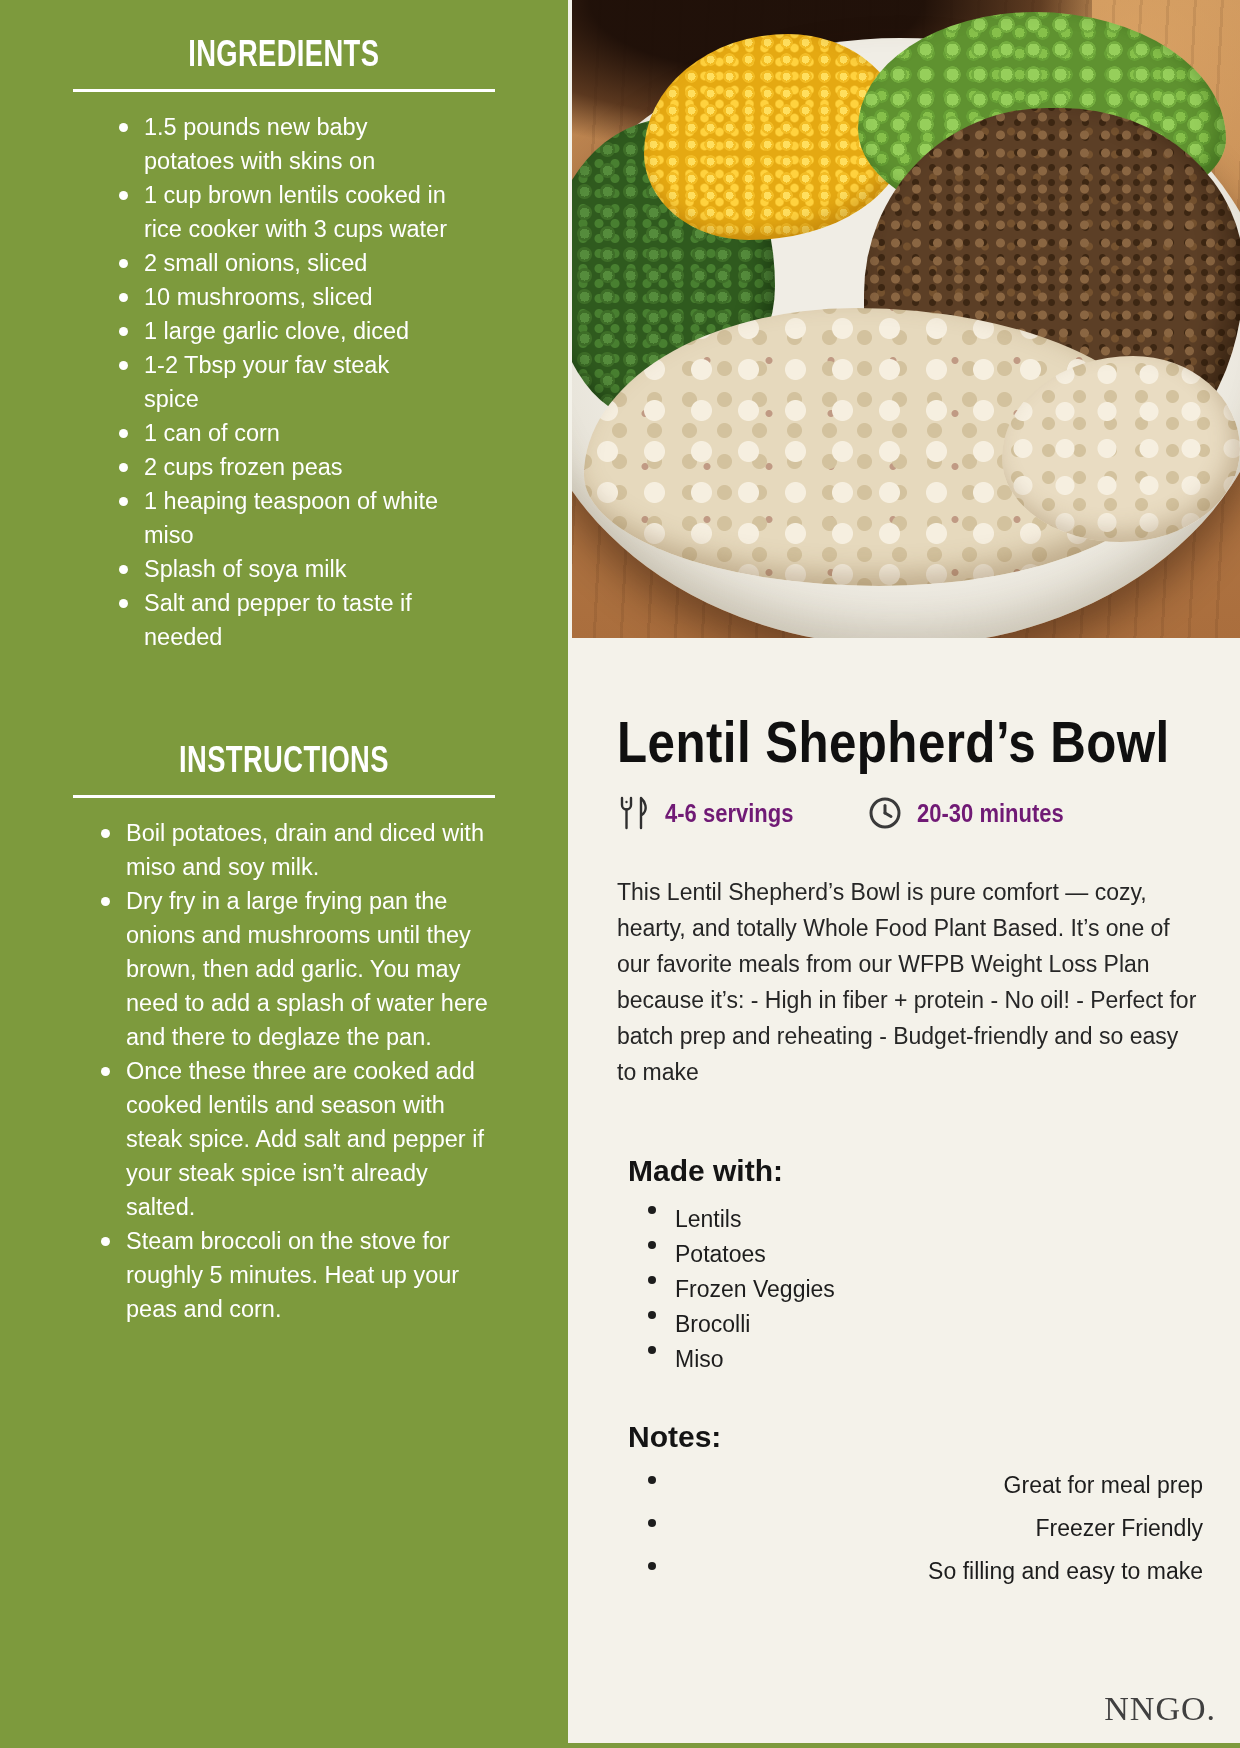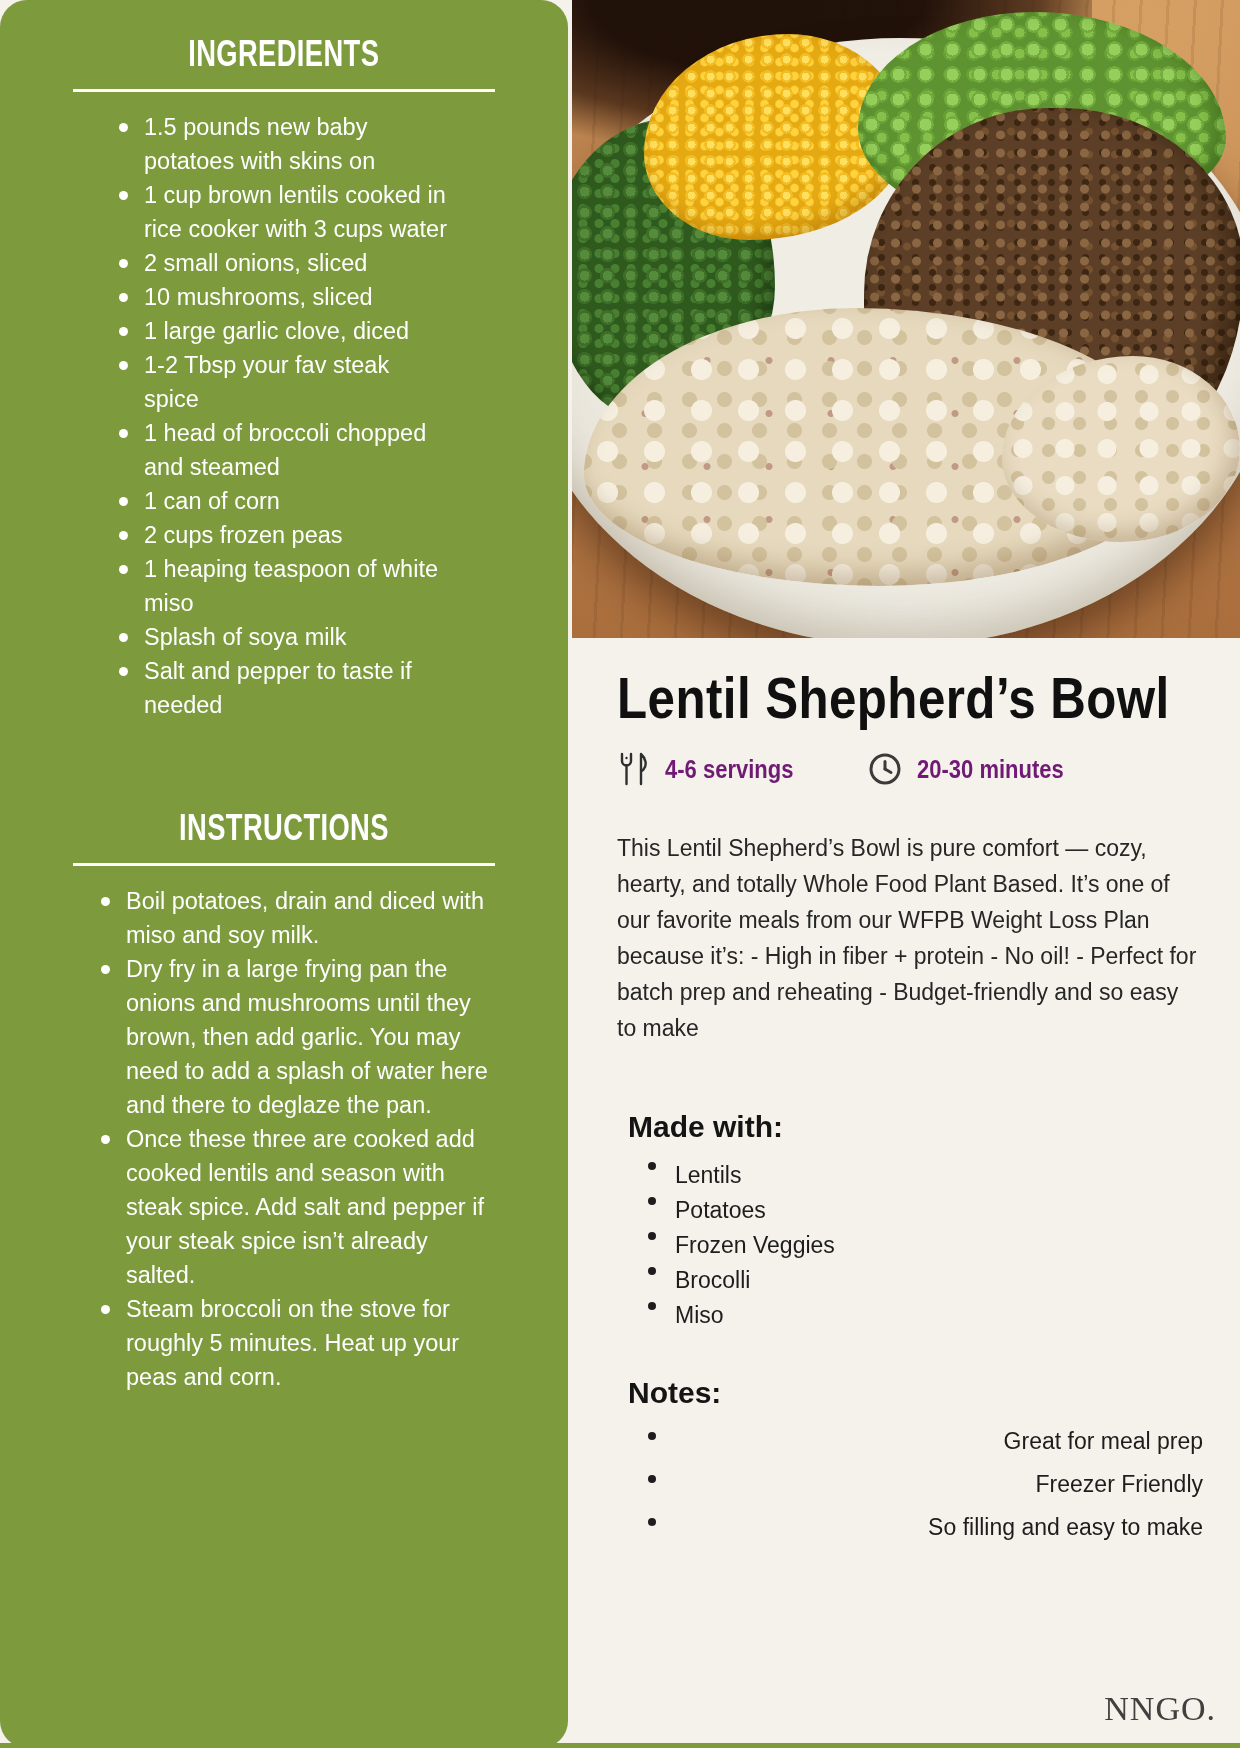--- a/index.html
+++ b/index.html
@@ -1,20 +1,20 @@
 <!DOCTYPE html>
 <html><head>
 <meta charset="utf-8">
 <style>
   html,body{margin:0;padding:0;}
   body{width:1240px;height:1748px;font-family:"Liberation Sans",sans-serif;}
   .page{position:relative;width:1240px;height:1748px;background:#f4f2ea;overflow:hidden;}
 
   
-  .sidebar{position:absolute;left:0;top:0;width:568px;height:1748px;background:#7d9a3d;color:#fff;border-radius:27px;}
+  .sidebar{position:absolute;left:0;top:0;width:568px;height:1748px;background:#7d9a3d;color:#fff;}
   .side-h2{margin:0;text-align:center;font-size:36px;line-height:40px;letter-spacing:.5px;color:#fff;}
   .side-h2 .cond{display:inline-block;transform:scaleX(.76);transform-origin:center;font-weight:800;}
   .rule{width:422px;height:3px;background:#fff;border:none;margin:15px auto 0;}
   .ingredients-block{padding-top:34px;}
   .instructions-block{padding-top:86px;}
   ul.side-list{list-style:none;margin:18px 0 0;font-size:23.5px;line-height:34px;font-weight:500;}
   ul.side-list.ing{padding:0 118px 0 118px;}
   ul.side-list.ing li{max-width:312px;}
   ul.side-list.ins{padding:0 62px 0 100px;}
   ul.side-list.ins li{max-width:362px;}
@@ -66,21 +66,21 @@
                      radial-gradient(circle,#c09a84 0 3px,rgba(0,0,0,0) 4px);
     background-size:47px 41px,35px 31px,62px 53px;background-position:0 0,18px 14px,30px 26px;
     box-shadow:inset -10px -12px 26px rgba(120,90,50,.35);}
   .potato2{left:430px;top:356px;width:238px;height:186px;border-radius:55% 45% 50% 50% / 55% 50% 50% 45%;
     background-color:#e9dcc2;
     background-image:radial-gradient(circle,#f6efe0 0 9px,rgba(0,0,0,0) 10px),
                      radial-gradient(circle,#d3c29e 0 6px,rgba(0,0,0,0) 7px);
     background-size:42px 37px,31px 27px;box-shadow:inset -8px -10px 22px rgba(120,90,50,.3);}
 
   
-  .content{position:absolute;left:617px;top:608px;width:586px;color:#1f1f1f;}
+  .content{position:absolute;left:617px;top:652px;width:586px;color:#1f1f1f;}
   .recipe-title{margin:60px 0 0;font-size:58px;line-height:60px;color:#101010;white-space:nowrap;}
   .recipe-title .cond{display:inline-block;transform:scaleX(.85);transform-origin:left center;font-weight:800;letter-spacing:.5px;}
   .meta{display:flex;align-items:center;margin-top:22px;}
   .meta .icon{flex:0 0 auto;display:inline-flex;}
   .meta-label{font-size:25px;color:#701a75;white-space:nowrap;}
   .meta-label .cond{display:inline-block;transform:scaleX(.88);transform-origin:left center;font-weight:800;}
   .meta .gap1{width:14px;} .meta .gap2{width:56px;} .meta .gap3{width:14px;}
   .desc{margin:42px 0 0;width:582px;font-size:23px;line-height:36px;color:#262626;}
   .sub-block{margin-left:11px;}
   .made-with{margin-top:64px;}
@@ -105,21 +105,20 @@
       <h2 class="side-h2"><span class="cond">INGREDIENTS</span></h2>
       <div class="rule"></div>
       <ul class="side-list ing">
 
       <li><span>1.5 pounds new baby potatoes with skins on</span></li>
           <li><span>1 cup brown lentils cooked in rice cooker with 3 cups water</span></li>
           <li><span>2 small onions, sliced</span></li>
           <li><span>10 mushrooms, sliced</span></li>
           <li><span>1 large garlic clove, diced</span></li>
           <li><span>1-2 Tbsp your fav steak spice</span></li>
-          <li><span>1 head of broccoli chopped and steamed</span></li>
           <li><span>1 can of corn</span></li>
           <li><span>2 cups frozen peas</span></li>
           <li><span>1 heaping teaspoon of white miso</span></li>
           <li><span>Splash of soya milk</span></li>
           <li><span>Salt and pepper to taste if needed</span></li>
         </ul>
     </section>
     <section class="instructions-block">
       <h2 class="side-h2"><span class="cond">INSTRUCTIONS</span></h2>
       <div class="rule"></div>

